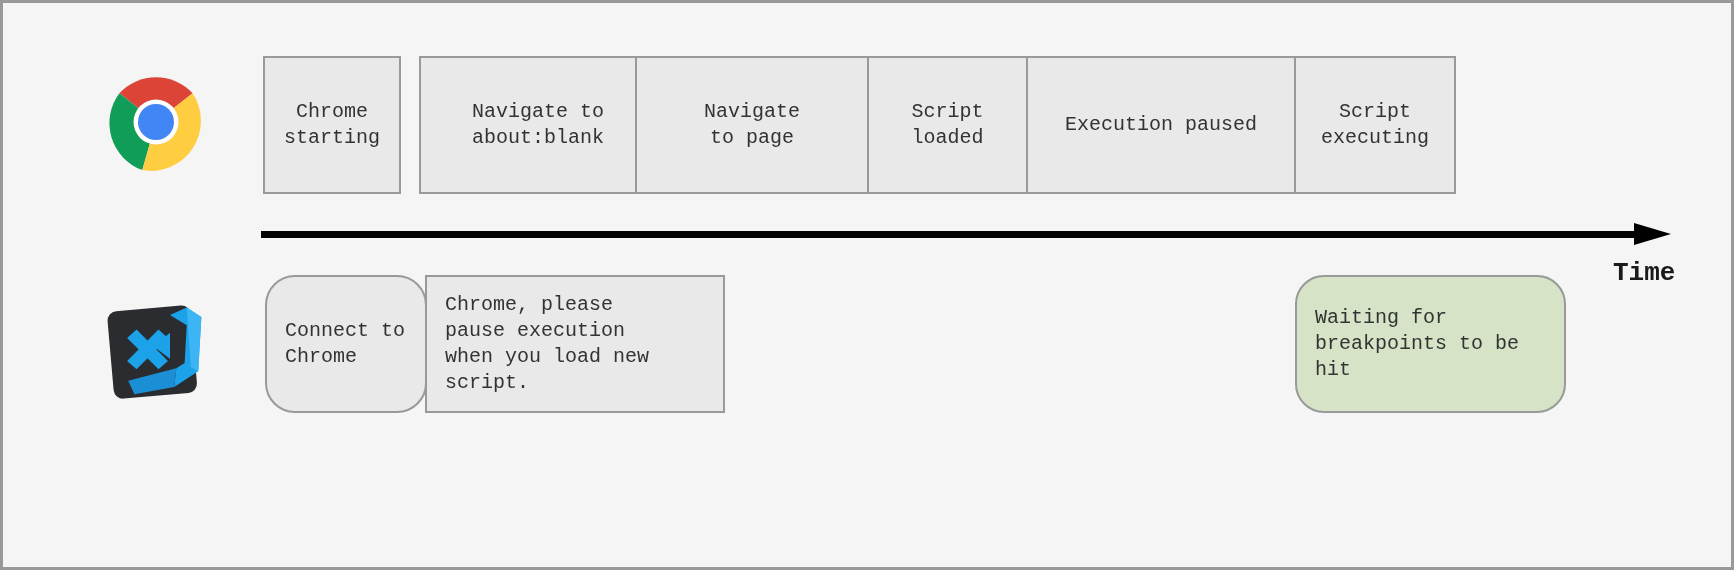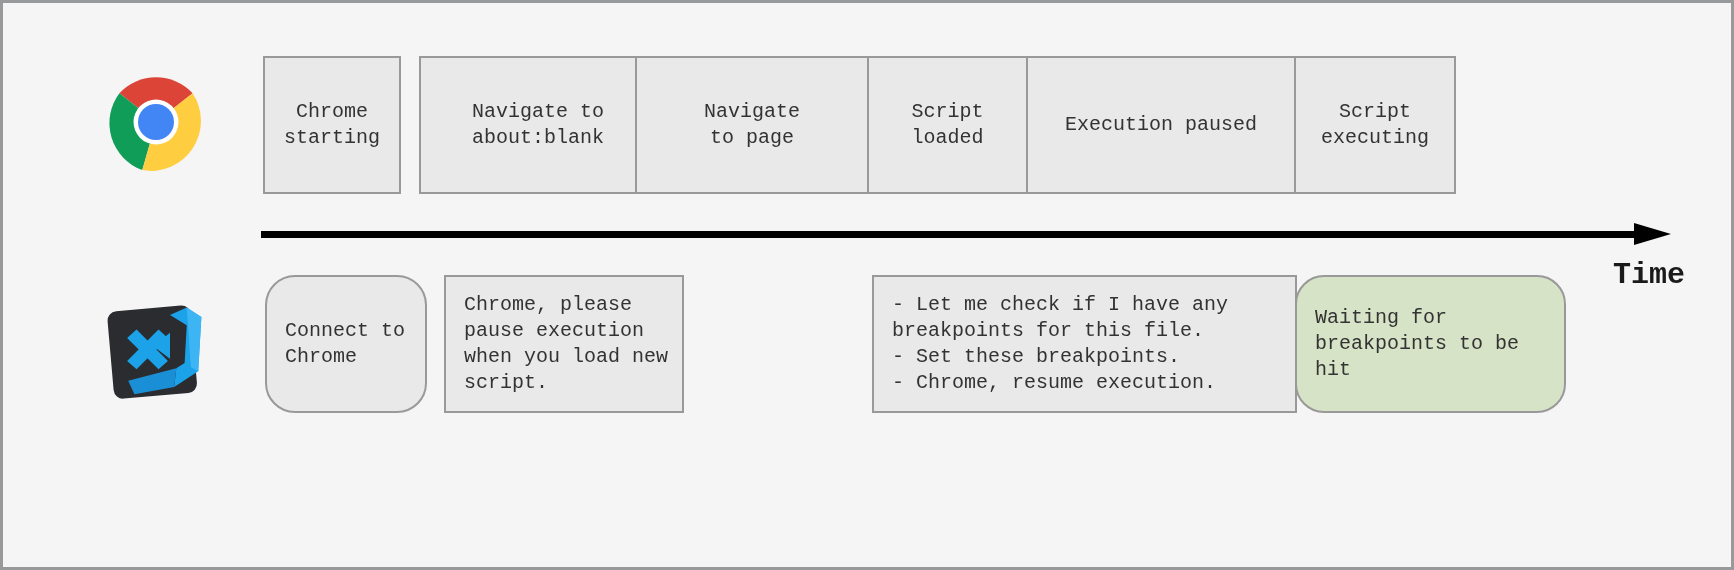--- a/index.html
+++ b/index.html
@@ -33,21 +33,21 @@
     background:var(--arrow,#000000);
   }
   .arrow-head{
     position:absolute;left:1631px;top:220px;width:0;height:0;
     border-top:11px solid transparent;
     border-bottom:11px solid transparent;
     border-left:37px solid var(--arrow,#000000);
   }
   .time-label{
     position:absolute;left:1610px;top:255px;width:60px;
-    font-size:30px;font-weight:bold;color:#1a1a1a;text-align:left;
+    font-size:26px;font-weight:bold;color:#1a1a1a;text-align:left;
   }
   .app-icon{position:absolute;}
   #chrome-icon{left:103px;top:69px;}
   #vscode-icon{left:98px;top:291px;}
 </style>
 </head>
 <body>
 
 <div class="canvas">
 
@@ -98,30 +98,24 @@
   </div>
 
   <div class="arrow-line"></div>
   <div class="arrow-head"></div>
   <div class="time-label">Time</div>
 
   <div class="box bottom" style="left:262px;width:162px;border-radius:30px;">
     <span>Connect to
 Chrome</span>
   </div>
-  <div class="box bottom" style="left:441px;width:240px;">
+  <div class="box bottom" style="left:422px;width:300px;">
     <span>Chrome, please
 pause execution
 when you load new
 script.</span>
-  </div>
-  <div class="box bottom" style="left:869px;width:425px;">
-    <span>- Let me check if I have any
-breakpoints for this file.
-- Set these breakpoints.
-- Chrome, resume execution.</span>
   </div>
   <div class="box bottom highlight" style="left:1292px;width:271px;border-radius:29px;">
     <span>Waiting for
 breakpoints to be hit</span>
   </div>
 
 </div>
 
 </body></html>

